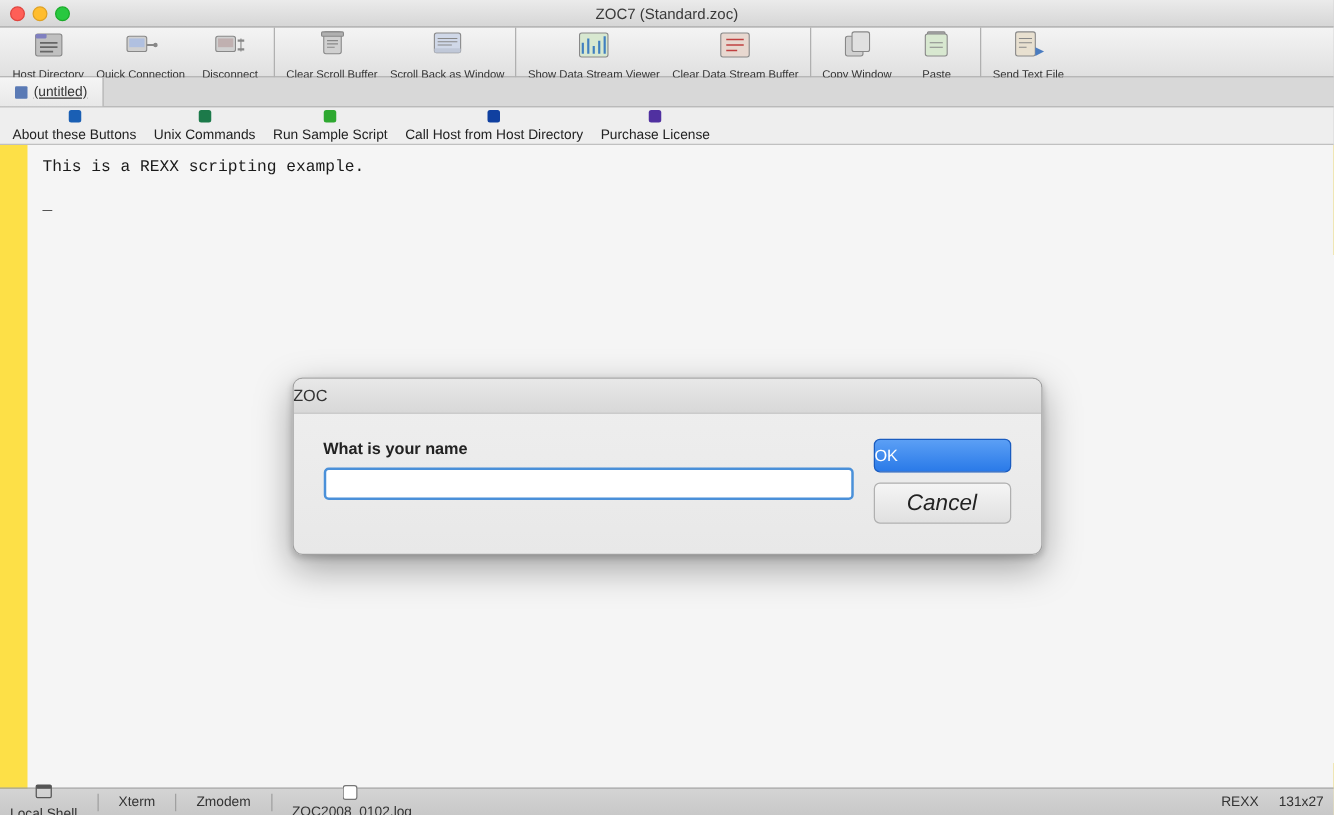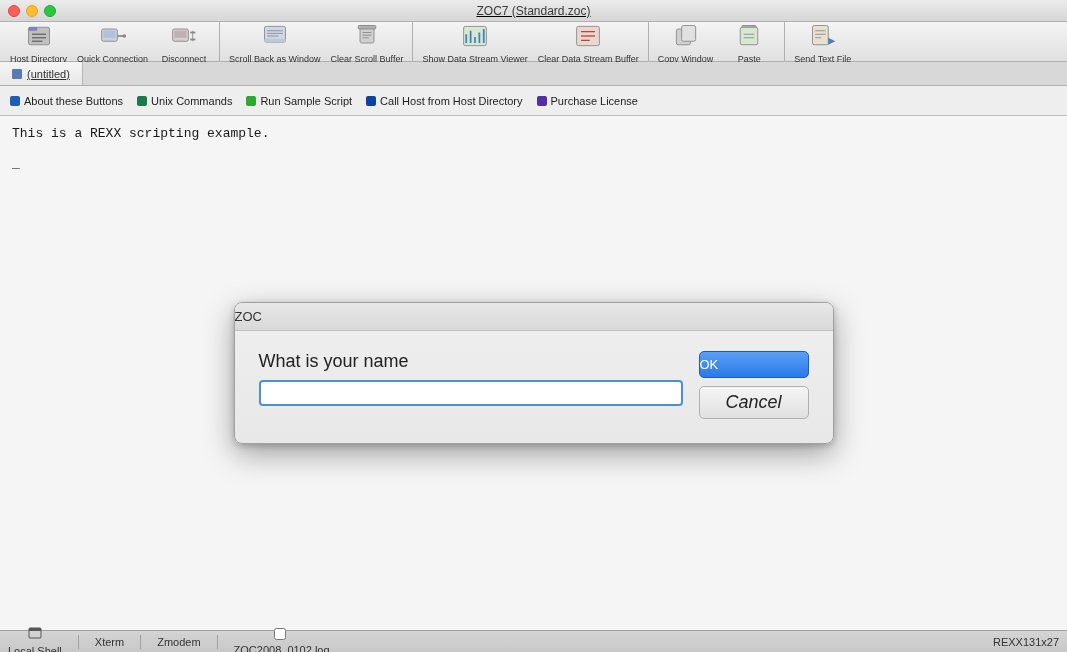--- a/index.html
+++ b/index.html
@@ -14,21 +14,20 @@
 
     
     .title-bar {
       background: linear-gradient(to bottom, #ebebeb, #d6d6d6);
       height: 22px;
       display: flex;
       align-items: center;
       justify-content: center;
       border-bottom: 1px solid #b0b0b0;
       position: relative;
-      text-decoration: underline;
     }
     .title-bar-buttons {
       position: absolute;
       left: 8px;
       display: flex;
       gap: 6px;
     }
     .title-btn {
       width: 12px;
       height: 12px;
@@ -129,20 +128,21 @@
     }
     .bar-btn {
       display: flex;
       align-items: center;
       gap: 4px;
       font-size: 11px;
       color: #222;
       cursor: pointer;
       padding: 2px 4px;
       border-radius: 3px;
+      flex-direction: column;
     }
     .bar-btn-dot {
       width: 10px;
       height: 10px;
       border-radius: 2px;
       flex-shrink: 0;
     }
     .dot-blue { background: #1a5fb4; }
     .dot-teal { background: #1c7a4a; }
     .dot-green { background: #2ea830; }
@@ -174,39 +174,40 @@
     .status-icon-small {
       width: 14px;
       height: 14px;
       display: flex;
       align-items: center;
       justify-content: center;
     }
     .status-right {
       margin-left: auto;
       display: flex;
-      gap: 0;
+      gap: 16px;
     }
     .status-divider {
       width: 1px;
       height: 14px;
       background: #a0a0a0;
     }
 
     
     .app-layout {
       display: flex;
       flex-direction: column;
       height: 652px;
     }
     .content-area {
       flex: 1;
       background: #fde047;
       position: relative;
       overflow: hidden;
+      padding-left: 22px;
     }
     .terminal-content {
       background: #f5f5f5;
       width: 100%;
       height: 100%;
       padding: 10px 12px;
       font-family: "Courier New", Courier, monospace;
       font-size: 13px;
       color: #1a1a1a;
     }
@@ -246,23 +247,24 @@
     .dialog-left {
       flex: 1;
     }
     .dialog-right {
       display: flex;
       flex-direction: column;
       gap: 8px;
       min-width: 110px;
     }
     .dialog-label {
-      font-size: 18px;
+      font-size: 13px;
       color: #222;
       margin-bottom: 8px;
+      font-weight: bold;
     }
     .dialog-input {
       width: 100%;
       height: 26px;
       border: 2px solid #4a90d9;
       border-radius: 4px;
       background: white;
       padding: 2px 6px;
       font-size: 13px;
       outline: none;
@@ -349,41 +351,41 @@
         </svg>
       </div>
       <span class="toolbar-label">Disconnect</span>
     </div>
 
     <div class="toolbar-divider"></div>
 
     <div class="toolbar-item">
       <div class="toolbar-icon">
         <svg class="icon-svg" viewBox="0 0 32 32" fill="none">
+          <rect x="8" y="4" width="16" height="20" rx="2" fill="#d0d0d0" stroke="#888" stroke-width="1"></rect>
+          <rect x="6" y="4" width="20" height="4" rx="1" fill="#b0b0b0" stroke="#888" stroke-width="1"></rect>
+          <line x1="11" y1="12" x2="21" y2="12" stroke="#888" stroke-width="1"></line>
+          <line x1="11" y1="15" x2="21" y2="15" stroke="#888" stroke-width="1"></line>
+          <line x1="11" y1="18" x2="18" y2="18" stroke="#888" stroke-width="1"></line>
+        </svg>
+      </div>
+      <span class="toolbar-label">Clear Scroll Buffer</span>
+    </div>
+
+    <div class="toolbar-item">
+      <div class="toolbar-icon">
+        <svg class="icon-svg" viewBox="0 0 32 32" fill="none">
           <rect x="4" y="5" width="24" height="18" rx="2" fill="#d0d8e8" stroke="#888" stroke-width="1"></rect>
           <rect x="4" y="19" width="24" height="4" rx="1" fill="#c0c8d8"></rect>
           <line x1="7" y1="10" x2="25" y2="10" stroke="#888" stroke-width="1"></line>
           <line x1="7" y1="13" x2="25" y2="13" stroke="#888" stroke-width="1"></line>
           <line x1="7" y1="16" x2="20" y2="16" stroke="#888" stroke-width="1"></line>
         </svg>
       </div>
       <span class="toolbar-label">Scroll Back as Window</span>
-    </div>
-
-    <div class="toolbar-item">
-      <div class="toolbar-icon">
-        <svg class="icon-svg" viewBox="0 0 32 32" fill="none">
-          <rect x="8" y="4" width="16" height="20" rx="2" fill="#d0d0d0" stroke="#888" stroke-width="1"></rect>
-          <rect x="6" y="4" width="20" height="4" rx="1" fill="#b0b0b0" stroke="#888" stroke-width="1"></rect>
-          <line x1="11" y1="12" x2="21" y2="12" stroke="#888" stroke-width="1"></line>
-          <line x1="11" y1="15" x2="21" y2="15" stroke="#888" stroke-width="1"></line>
-          <line x1="11" y1="18" x2="18" y2="18" stroke="#888" stroke-width="1"></line>
-        </svg>
-      </div>
-      <span class="toolbar-label">Clear Scroll Buffer</span>
     </div>
 
     <div class="toolbar-divider"></div>
 
     <div class="toolbar-item">
       <div class="toolbar-icon">
         <svg class="icon-svg" viewBox="0 0 32 32" fill="none">
           <rect x="3" y="5" width="26" height="22" rx="2" fill="#d8e8d0" stroke="#888" stroke-width="1"></rect>
           <line x1="6" y1="24" x2="6" y2="14" stroke="#4080c0" stroke-width="2"></line>
           <line x1="11" y1="24" x2="11" y2="10" stroke="#4080c0" stroke-width="2"></line>

